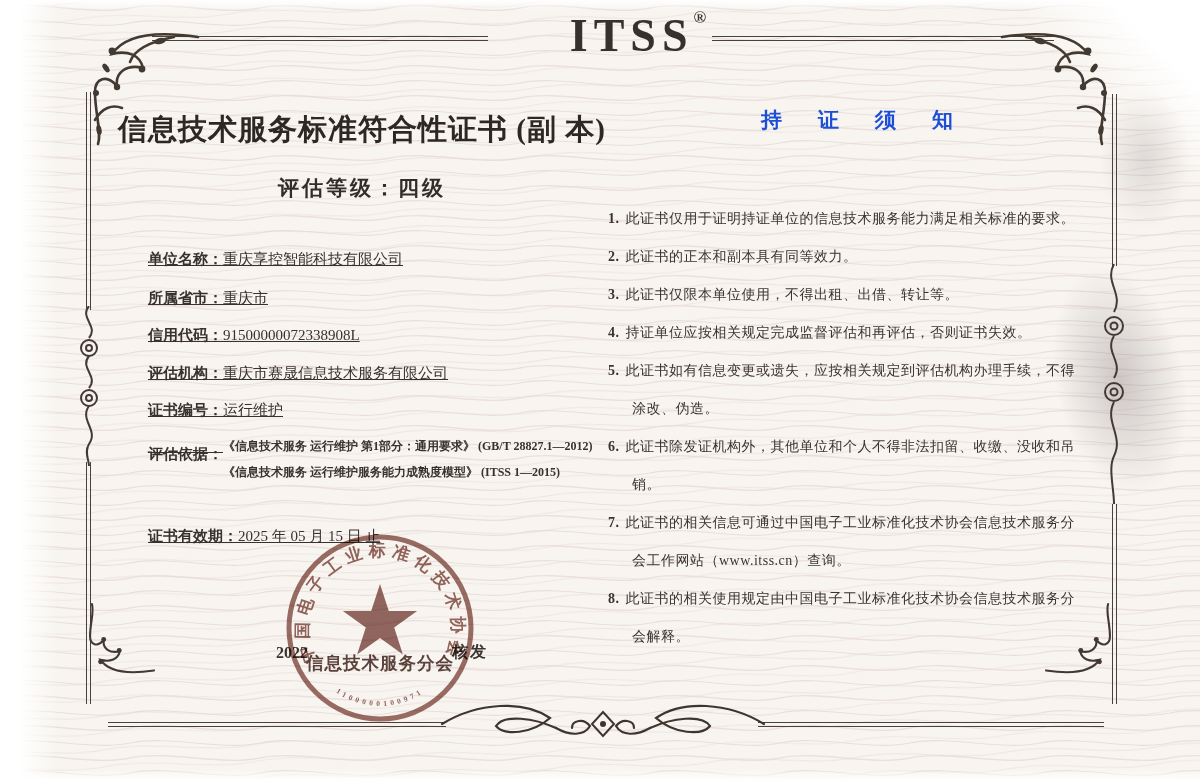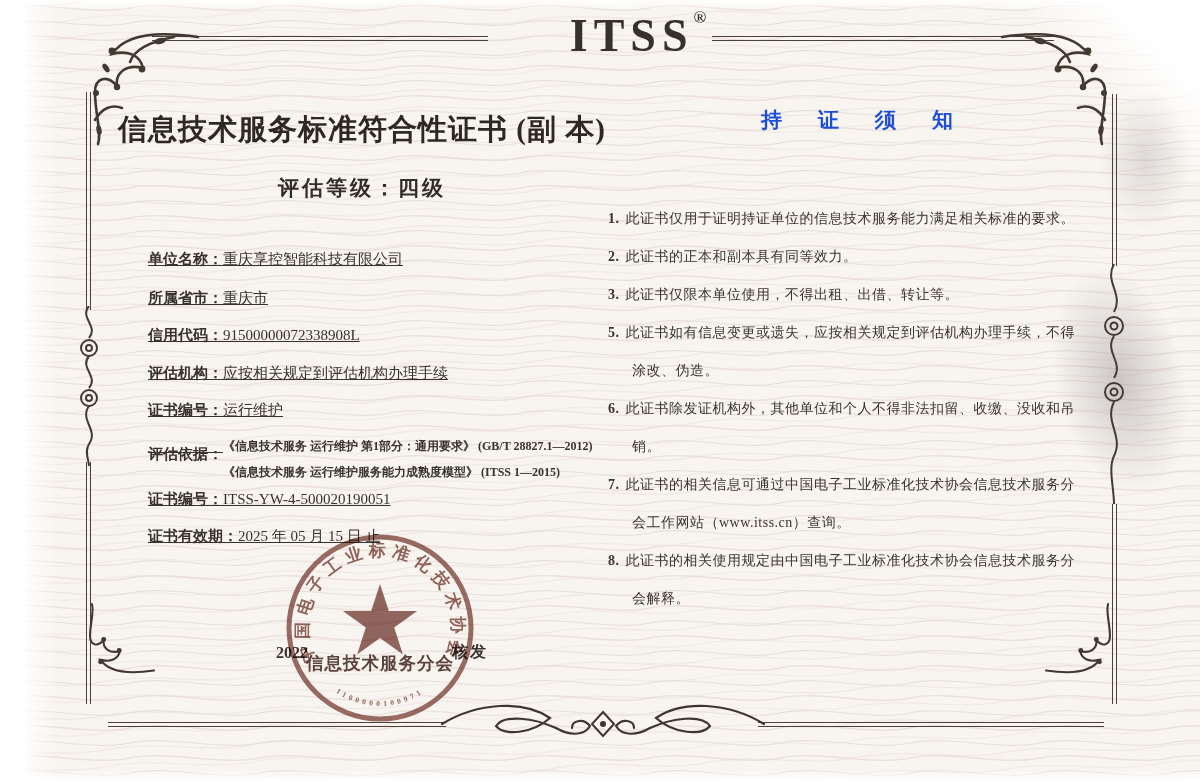--- a/index.html
+++ b/index.html
@@ -210,30 +210,27 @@
   <div class="frow" style="top:250px;">
     <span class="lbl">单位名称：</span><span>重庆享控智能科技有限公司</span>
   </div>
   <div class="frow" style="top:289px;">
     <span class="lbl">所属省市：</span><span>重庆市</span>
   </div>
   <div class="frow" style="top:326px;">
     <span class="lbl">信用代码：</span><span>91500000072338908L</span>
   </div>
   <div class="frow" style="top:364px;">
-    <span class="lbl">评估机构：</span><span>应按相关规定到评估机构办理手续</span>
+    <span class="lbl">评估机构：</span><span>重庆市赛晟信息技术服务有限公司</span>
   </div>
   <div class="frow" style="top:401px;">
     <span class="lbl">证书编号：</span><span>运行维护</span>
   </div>
   <div class="frow frow-dep" style="top:438px;">
     <span class="lbl" style="vertical-align:top;line-height:32px;">评估依据：</span><span class="vals"><span style="display:block;">《信息技术服务 运行维护 第1部分：通用要求》 (GB/T 28827.1—2012)</span><span style="display:block;margin-top:10px;">《信息技术服务 运行维护服务能力成熟度模型》 (ITSS 1—2015)</span></span>
-  </div>
-  <div class="frow" style="top:490px;">
-    <span class="lbl">证书编号：</span><span>ITSS-YW-4-500020190051</span>
   </div>
   <div class="frow" style="top:527px;">
     <span class="lbl">证书有效期：</span><span>2025 年  05  月 15  日 止</span>
   </div>
 
   <span class="abs issue-year">2022</span>
   <span class="abs issue-suffix">核发</span>
 
   <div class="abs seal">
     <svg width="200" height="200" viewBox="0 0 200 200">
@@ -254,19 +251,20 @@
       </text>
     </svg>
   </div>
 
   <div class="abs notice-title">持证须知</div>
 
   <div class="notice-list">
     <div class="notice-item"><span class="num">1.</span><span>此证书仅用于证明持证单位的信息技术服务能力满足相关标准的要求。</span></div>
     <div class="notice-item"><span class="num">2.</span><span>此证书的正本和副本具有同等效力。</span></div>
     <div class="notice-item"><span class="num">3.</span><span>此证书仅限本单位使用，不得出租、出借、转让等。</span></div>
+    <div class="notice-item"><span class="num">4.</span><span>持证单位应按相关规定完成监督评估和再评估，否则证书失效。</span></div>
     <div class="notice-item"><span class="num">5.</span><span>此证书如有信息变更或遗失，应按相关规定到评估机构办理手续，不得涂改、伪造。</span></div>
     <div class="notice-item"><span class="num">6.</span><span>此证书除发证机构外，其他单位和个人不得非法扣留、收缴、没收和吊销。</span></div>
     <div class="notice-item"><span class="num">7.</span><span>此证书的相关信息可通过中国电子工业标准化技术协会信息技术服务分会工作网站（www.itss.cn）查询。</span></div>
     <div class="notice-item"><span class="num">8.</span><span>此证书的相关使用规定由中国电子工业标准化技术协会信息技术服务分会解释。</span></div>
   </div>
 
 </div>
 
 </body></html>

